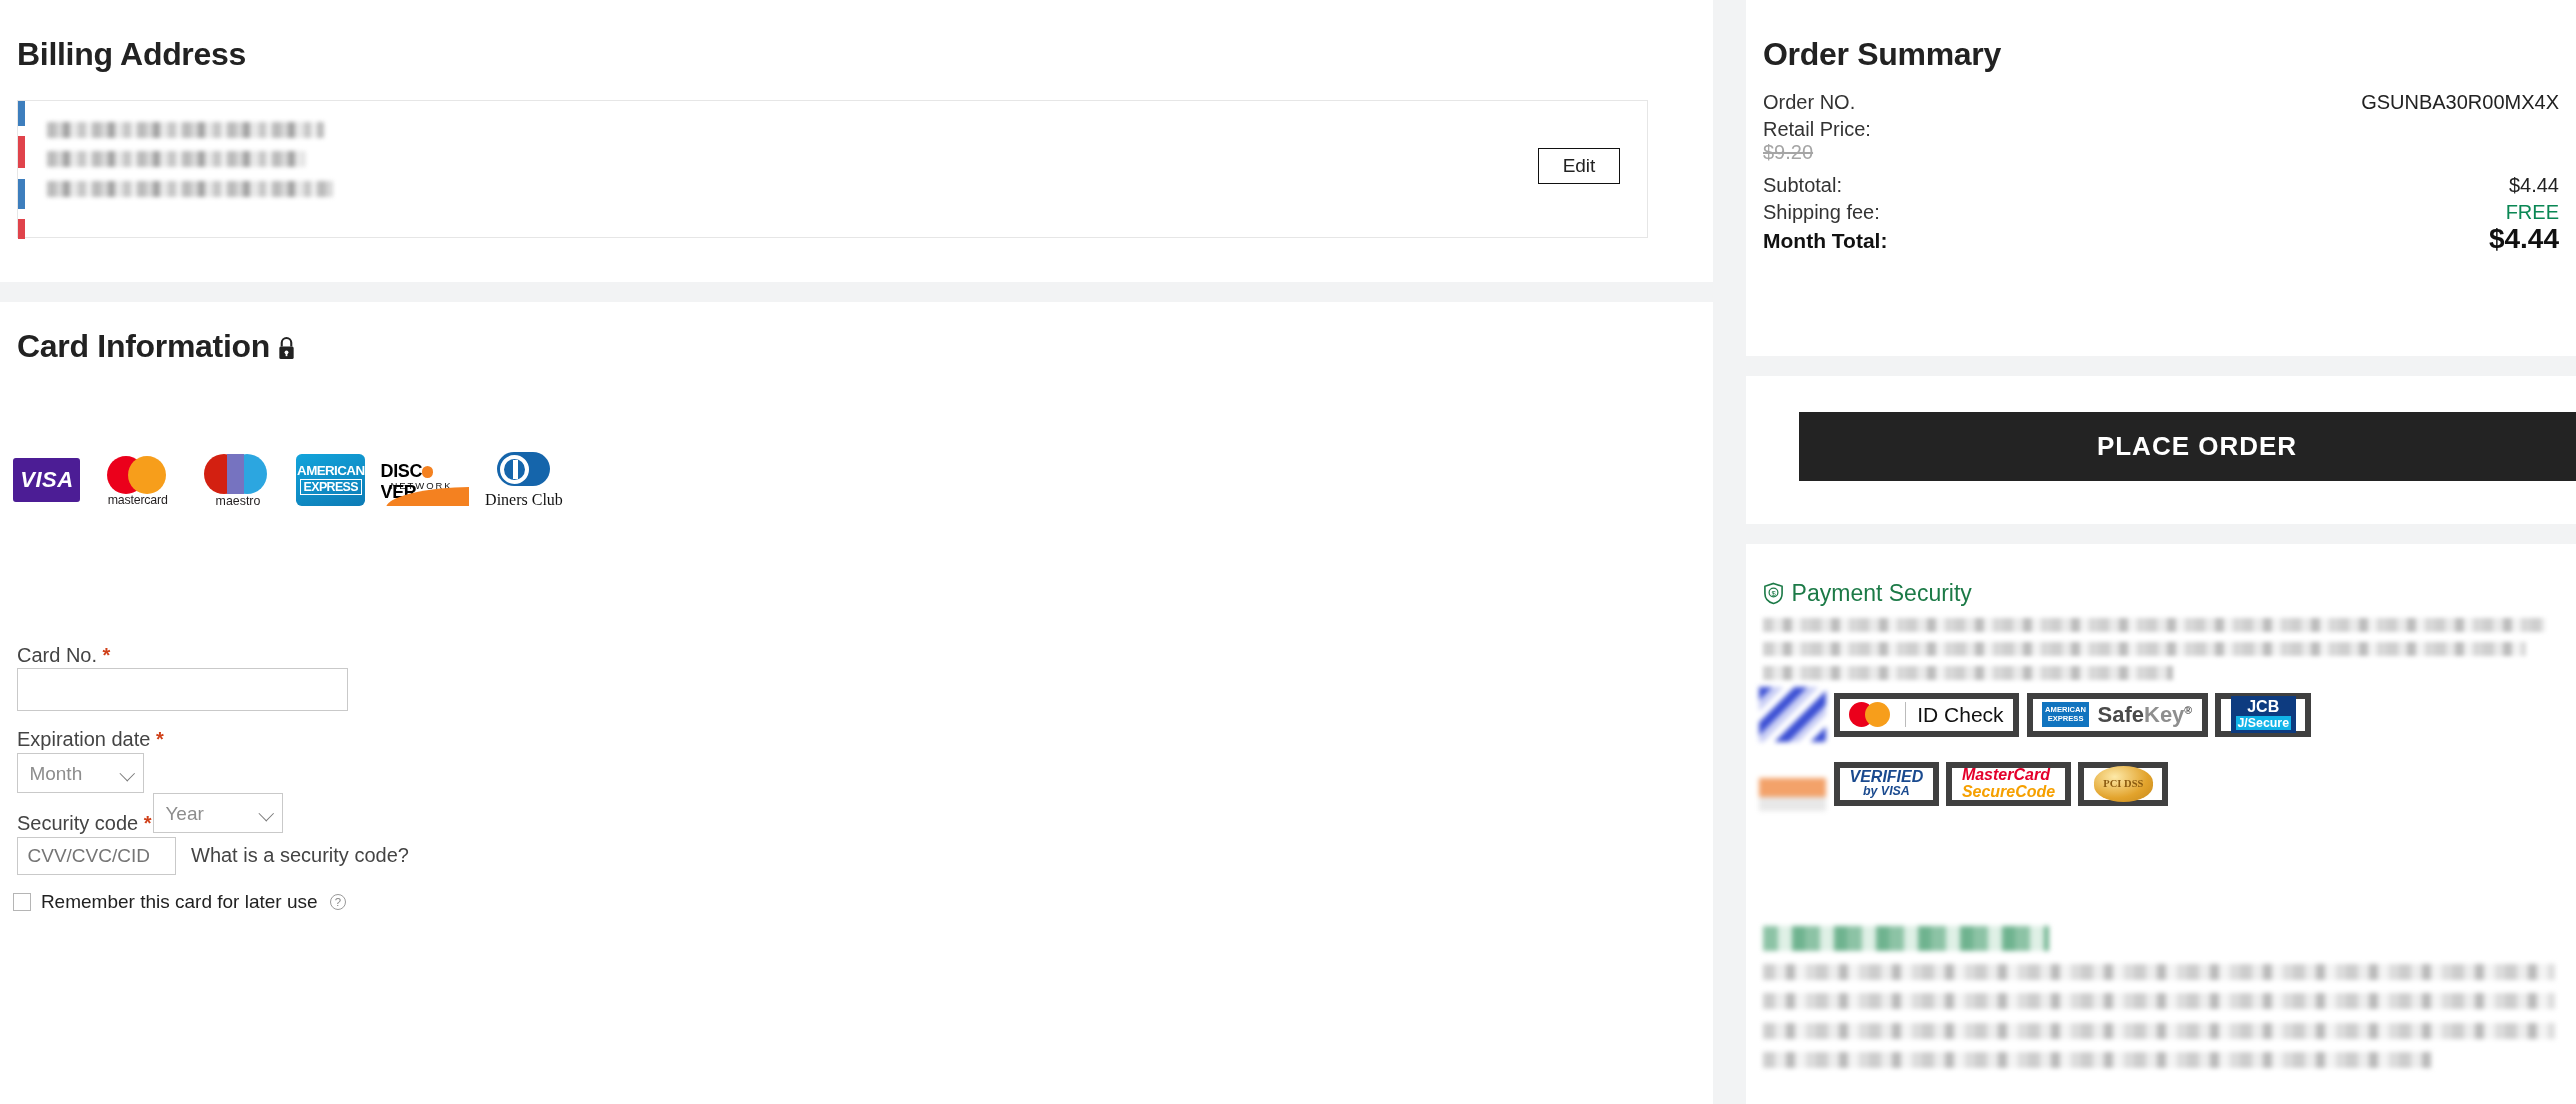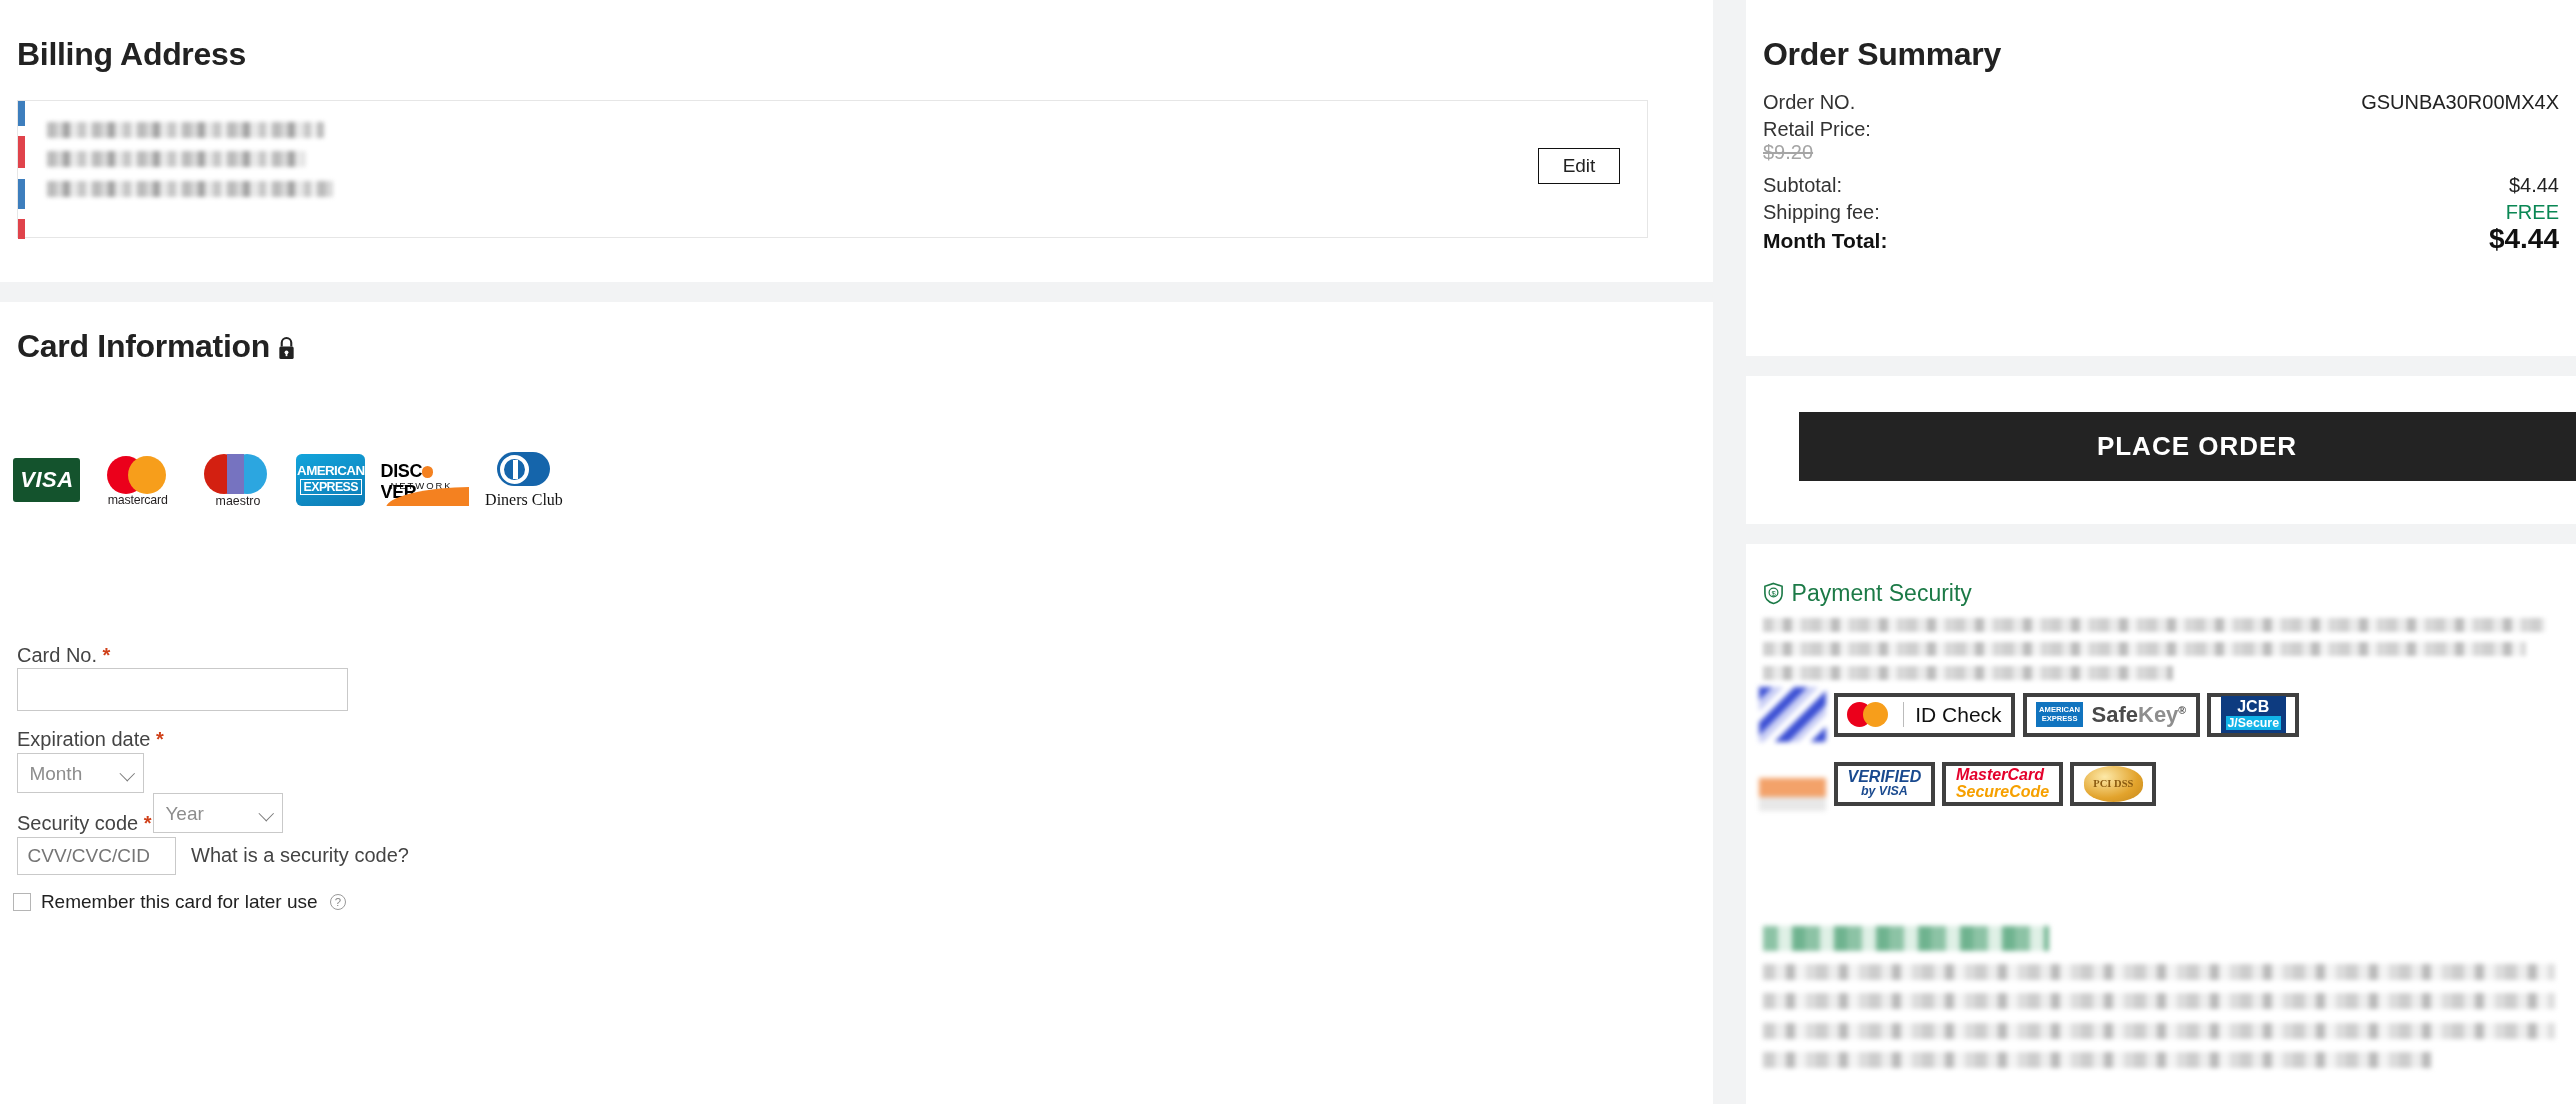--- a/index.html
+++ b/index.html
@@ -56,21 +56,21 @@
 
   
   .card-title-row { position: absolute; left: 17px; top: 26px; display: flex; align-items: center; gap: 5.7px; }
   .lock-icon { display:inline-block; width: 21px; height: 25px; position: relative; top: 1.9px; }
   .card-note { position: absolute; left: 17px; top: 74px; font-size: 19px; color: #9a9a9a; }
 
   .brand-row { position: absolute; left: 13.4px; top: 148px; display: flex; align-items: center; gap: 15.3px; }
   .brand { height: 59px; display:flex; align-items:center; justify-content:center; }
 
   
-  .visa-logo { width: 67px; height: 44px; background:#14532d; border-radius:2.9px;
+  .visa-logo { width: 67px; height: 44px; background:#4c1d95; border-radius:2.9px;
                display:flex; align-items:center; justify-content:center; }
   .visa-logo span { color:#fff; font-style: italic; font-weight: bold; font-size: 22px;
                     letter-spacing: 0.5px; font-family:"Liberation Sans", sans-serif; }
   
   .mc-logo { width: 84px; height: 55px; position: relative; }
   .mc-circ { position:absolute; top:3.8px; width:38px; height:38px; border-radius:50%; }
   .mc-red { left:11.4px; background:#eb001b; }
   .mc-yel { left:32px; background:#f79e1b; }
   .mc-txt { position:absolute; bottom:0px; left:0; width:84px; text-align:center;
             font-size:12.4px; color:#231f20; letter-spacing:-0.2px; }
@@ -170,21 +170,21 @@
   .sbl { height:14.3px; margin-bottom:9.5px;
          background: repeating-linear-gradient(90deg,
            #cfcfcf 0 10.5px, #e9e9e9 10.5px 20px, #bdbdbd 20px 29px,
            #f2f2f2 29px 38px, #d8d8d8 38px 48px);
          filter: blur(2.3px); }
   .sbl1 { width:782px; } .sbl2 { width:763px; } .sbl3 { width:410px; }
 
   .badge-row { position:absolute; left:13.4px; display:flex; align-items:center; gap:7.6px; }
   .badge-row-1 { top:143px; }
   .badge-row-2 { top:212px; }
-  .badge { border:4px solid #404040; background:#fff; height:44px;
+  .badge { border:6px solid #404040; background:#fff; height:44px;
            display:flex; align-items:center; justify-content:center; padding:0 9.5px; }
   .badge-blur { width:67px; height:55px; filter: blur(2.9px);
                 background: repeating-linear-gradient(135deg,#3b4fd4 0 9.5px,#c9cef5 9.5px 17px,#ffffff 17px 25px); }
   .badge-blur2 { width:67px; height:55px; filter: blur(2.5px);
                  background: linear-gradient(180deg,#fff 0 40%,#f3a26a 40% 75%,#e8e8e8 75% 100%); }
 
   .idcheck { gap:11.4px; }
   .idc-circ { position:relative; width:44px; height:25px; }
   .idc-circ i { position:absolute; top:0; width:25px; height:25px; border-radius:50%; }
   .idc-r { left:0; background:#eb001b; } .idc-y { left:15.3px; background:#f79e1b; }

